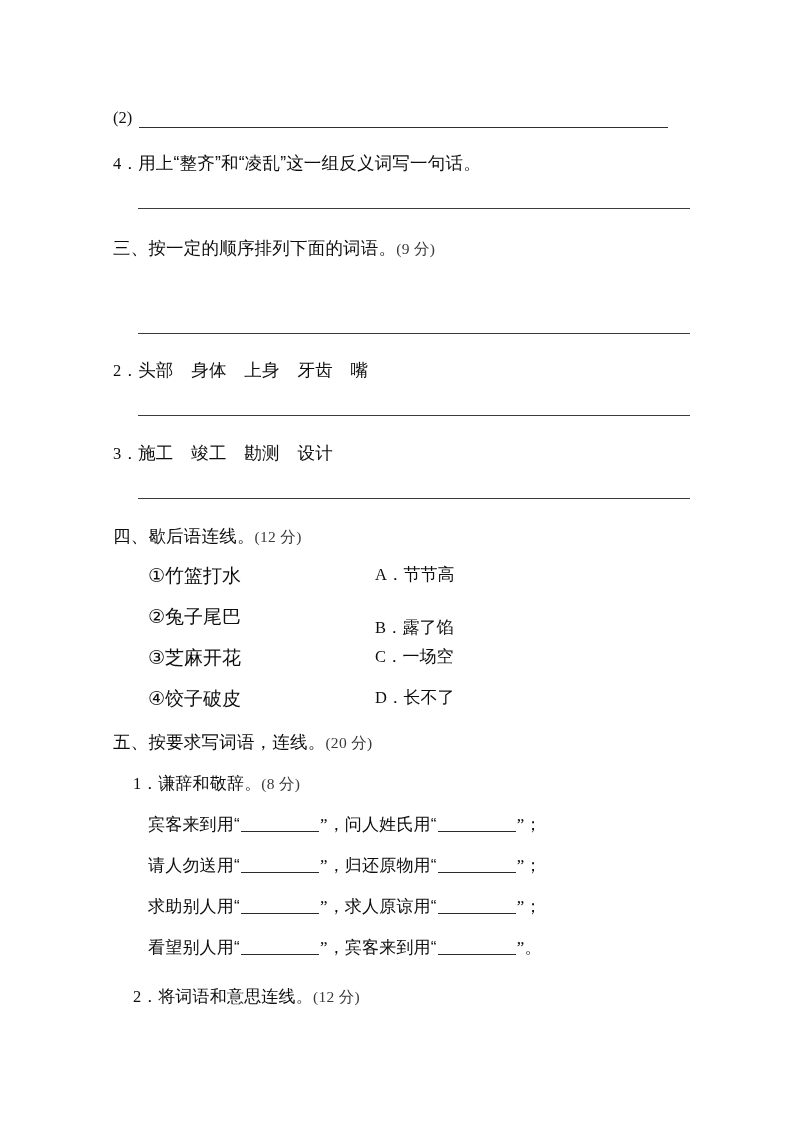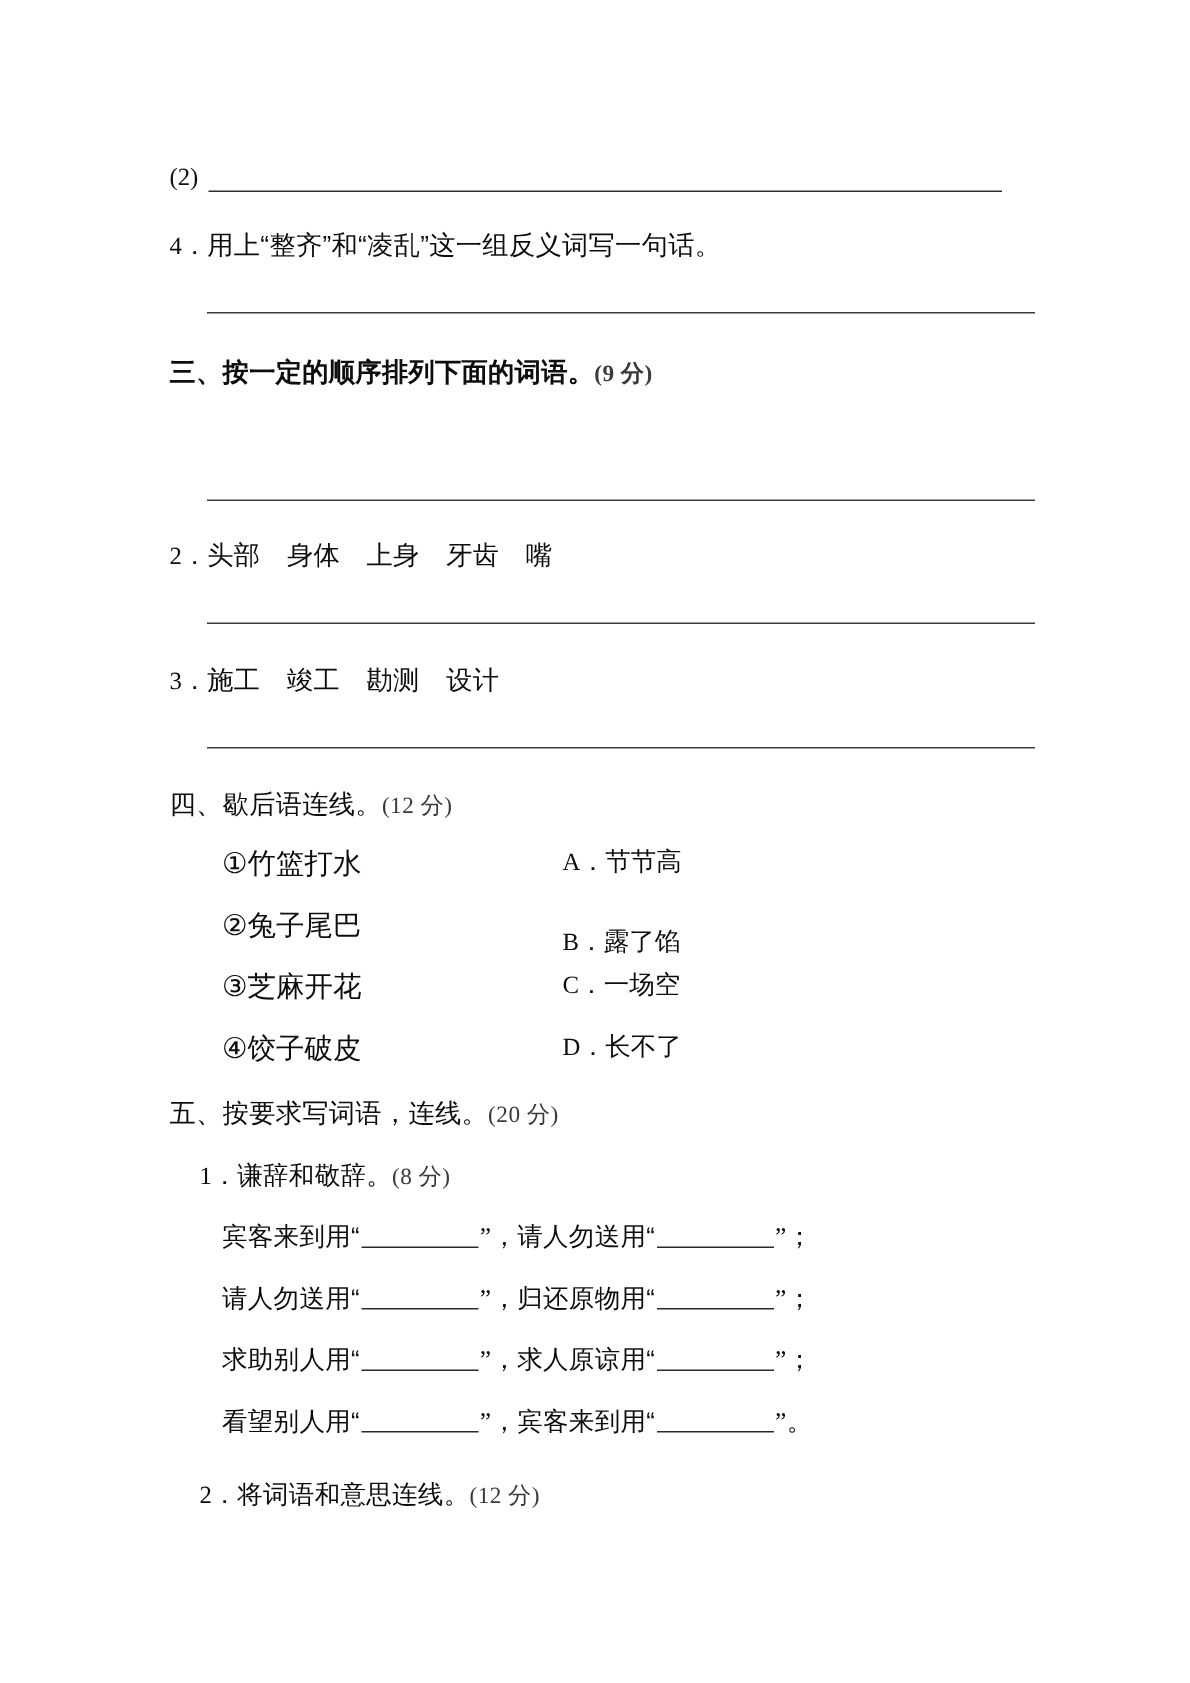--- a/index.html
+++ b/index.html
@@ -133,21 +133,21 @@
 <div class="page">
 
   <div class="blk paren-num" style="left:113px; top:108px;">(2)</div>
   <div class="inline-rule" style="left:139px; top:127px; width:529px;"></div>
 
   <div class="blk item-line" style="left:113px; top:151px;">
     <span class="num-latin">4</span><span class="num-latin">．</span><span>用上“整齐”和“凌乱”这一组反义词写一句话。</span>
   </div>
   <div class="rule" style="left:138px; top:208px; width:552px;"></div>
 
-  <div class="blk section-head" style="left:113px; top:236px;font-weight:bold;">
+  <div class="blk section-head" style="left:113px; top:236px;">
     <span>三、</span><span>按一定的顺序排列下面的词语。</span><span class="score">(9 分)</span>
   </div>
 
   <div class="rule" style="left:138px; top:333px; width:552px;"></div>
 
   <div class="blk item-line" style="left:113px; top:358px;">
     <span class="num-latin">2</span><span class="num-latin">．</span><span>头部　身体　上身　牙齿　嘴</span>
   </div>
   <div class="rule" style="left:138px; top:415px; width:552px;"></div>
 
@@ -182,21 +182,21 @@
 
   <div class="blk section-head" style="left:113px; top:730px;">
     <span>五、</span><span>按要求写词语，连线。</span><span class="score">(20 分)</span>
   </div>
 
   <div class="blk sub-item" style="left:113px; top:772px;">
     <span class="num-latin">1</span><span class="num-latin">．</span><span>谦辞和敬辞。</span><span class="score">(8 分)</span>
   </div>
 
   <div class="fill-row" style="left:148px; top:813px;">
-    <span>宾客来到用“</span><span class="blank"></span><span class="qm">”</span><span>，请人勿送用“</span><span class="blank"></span><span class="qm">”</span><span>；</span>
+    <span>宾客来到用“</span><span class="blank"></span><span class="qm">”</span><span>，问人姓氏用“</span><span class="blank"></span><span class="qm">”</span><span>；</span>
   </div>
 
   <div class="fill-row" style="left:148px; top:854px;">
     <span>请人勿送用“</span><span class="blank"></span><span class="qm">”</span><span>，归还原物用“</span><span class="blank"></span><span class="qm">”</span><span>；</span>
   </div>
 
   <div class="fill-row" style="left:148px; top:895px;">
     <span>求助别人用“</span><span class="blank"></span><span class="qm">”</span><span>，求人原谅用“</span><span class="blank"></span><span class="qm">”</span><span>；</span>
   </div>
 

